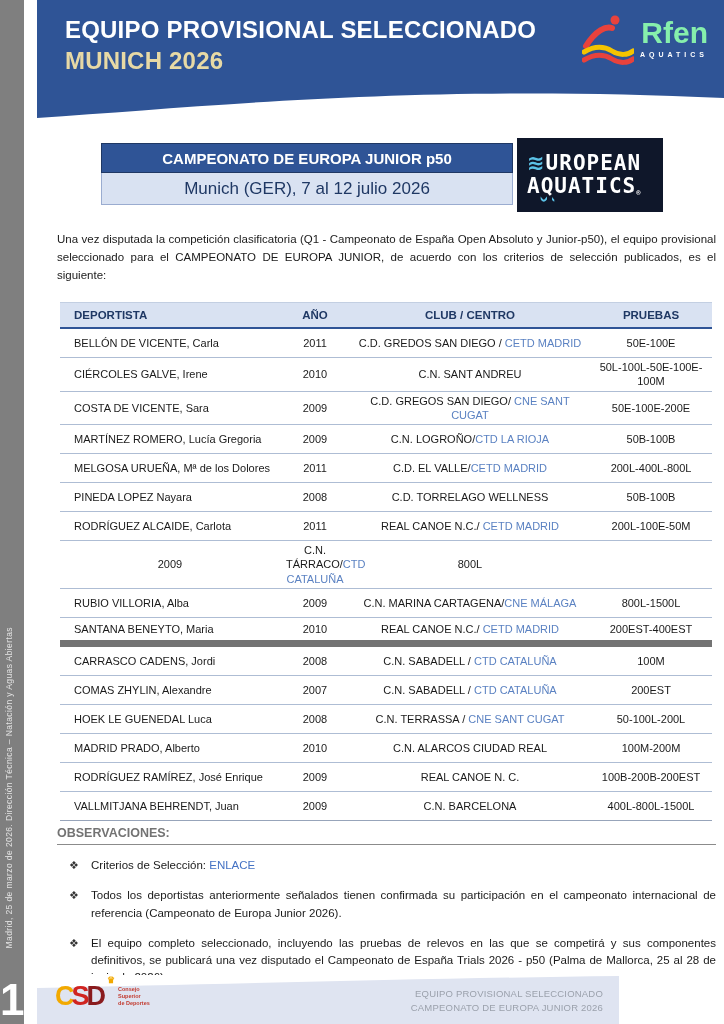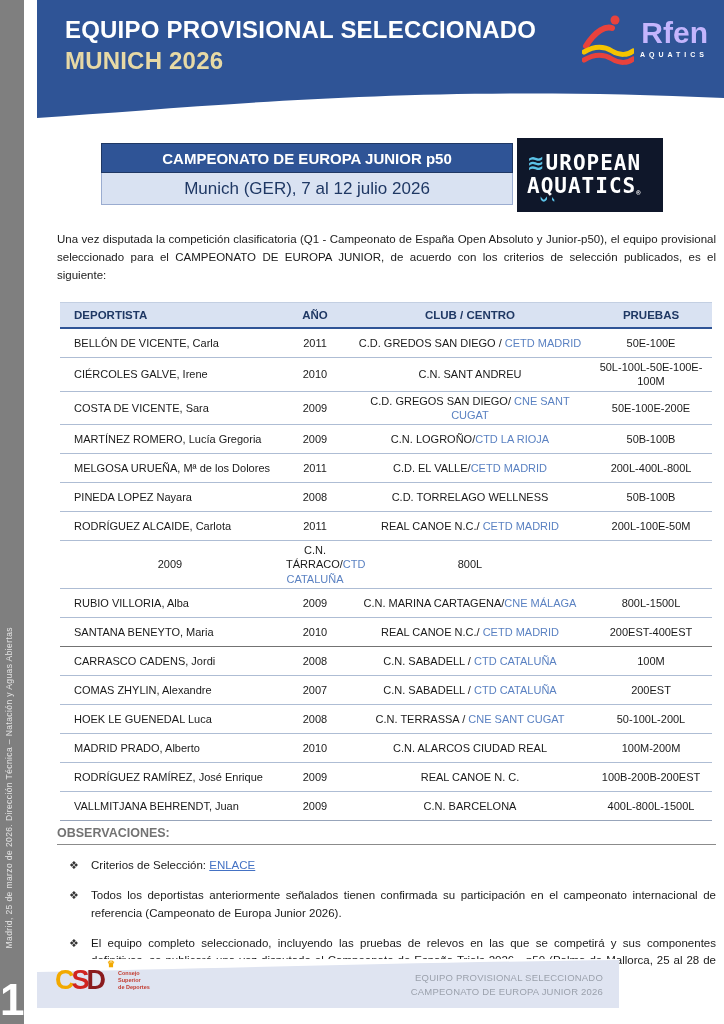--- a/index.html
+++ b/index.html
@@ -18,21 +18,21 @@
   .banner { position:absolute; left:37px; top:0; width:687px; height:130px; background:#2F5496; }
   .banner-wave { position:absolute; left:0; bottom:0; width:100%; height:50px; display:block; }
   .banner-titles { position:absolute; left:28px; top:15px; line-height:1.28; }
   .banner-line1 { font-size:24px; font-weight:bold; color:#ffffff; letter-spacing:.2px; }
   .banner-line2 { font-size:24px; font-weight:bold; color:#E7D9A5; letter-spacing:.2px; }
 
   
   .rfen { position:absolute; right:16px; top:12px; display:flex; align-items:flex-start; gap:6px; }
   .rfen-mark { width:52px; height:56px; }
   .rfen-text { display:flex; flex-direction:column; align-items:flex-end; margin-top:6px; }
-  .rfen-name { font-size:30px; font-weight:bold; color:#c4b5fd; line-height:1; }
+  .rfen-name { font-size:30px; font-weight:bold; color:#86efac; line-height:1; }
   .rfen-sub  { font-size:7px; font-weight:bold; color:#fff; letter-spacing:4px; margin-top:3px; }
 
   
   .event-box { position:absolute; left:95px; top:143px; width:418px;padding-left:6px; }
   .event-title { height:30px; background:#2F5496; border:1px solid #1F3864; color:#fff;
                  font-size:15px; font-weight:bold; display:flex; align-items:center; justify-content:center; }
   .event-sub { height:32px; background:#D9E2F2; border:1px solid #9AACD0; border-top:none; color:#1F3864;
                font-size:17px; display:flex; align-items:center; justify-content:center; }
 
   
@@ -50,39 +50,39 @@
 
   
   .table { position:absolute; left:60px; top:302px; width:652px; font-size:11px; color:#1a1a1a; }
   .thead { display:grid; grid-template-columns:220px 70px 240px 122px; background:#D9E2F2;
            border-top:1px solid #c3cfe2; border-bottom:2px solid #2F5496; height:27px; align-items:center;
            color:#1F3864; font-weight:bold; font-size:11.5px; }
   .thead .th { text-align:center; }
   .thead .th.name { text-align:left; padding-left:14px; }
   .trow { display:grid; grid-template-columns:220px 70px 240px 122px; align-items:center;
           border-bottom:1px solid #AEBDD4; min-height:29px; padding:2px 0; }
-  .trow.divider-after { border-bottom:1px solid #737373; }
+  .trow.divider-after { border-bottom:7px solid #737373; }
   .tbody .trow:last-child { border-bottom:1.5px solid #97A4BA; }
   .td { text-align:center; line-height:1.3; }
   .td.name { text-align:left; padding-left:14px; padding-right:8px; }
   .td.club { padding:0 6px; }
   .club-link { color:#5B82C2; }
   .club-link[data-interactable="true"] { cursor:pointer; }
 
   
   .obs { position:absolute; left:57px; top:826px; width:659px; }
   .obs-head { font-size:12.5px; font-weight:bold; color:#737373; }
   .obs-rule { border:none; border-top:1px solid #8b8b8b; margin-top:4px; margin-bottom:12px; }
   .obs-item { position:relative; padding-left:34px; font-size:11.5px; color:#1a1a1a; text-align:justify;
               line-height:1.5; margin-bottom:13px; }
   .obs-bullet { position:absolute; left:12px; top:0; font-size:11px; color:#333; }
-  .obs-link { color:#4472C4; text-decoration:underline; cursor:pointer; }
-
-  
-  .footer { position:absolute; left:37px; bottom:16px; width:582px; height:48px; background:#DFE4F1; }
+  .obs-link { color:#4472C4; cursor:pointer; }
+
+  
+  .footer { position:absolute; left:37px; bottom:0; width:582px; height:48px; background:#DFE4F1; }
   .footer-curve { position:absolute; left:0; top:-1px; width:100%; height:14px; display:block; }
   .csd { position:absolute; left:18px; top:7px; display:flex; align-items:center; gap:5px; }
   .csd-letters { position:relative; font-weight:bold; font-size:27px; letter-spacing:-3px; line-height:1; }
   .csd-c { color:#F2A900; } .csd-s { color:#D02420; } .csd-d { color:#8A1B1E; }
   .csd-crown { position:absolute; top:-7px; right:-12px; font-size:9px; color:#F2A900; letter-spacing:0; }
   .csd-text { font-size:5.5px; color:#C23A2F; line-height:1.25; font-weight:bold; margin-left:10px; }
   .footer-right { position:absolute; right:16px; top:11px; text-align:right; font-size:9.5px;
                   color:#9BA1AC; line-height:1.45; letter-spacing:.2px; }
 </style>
 </head>

